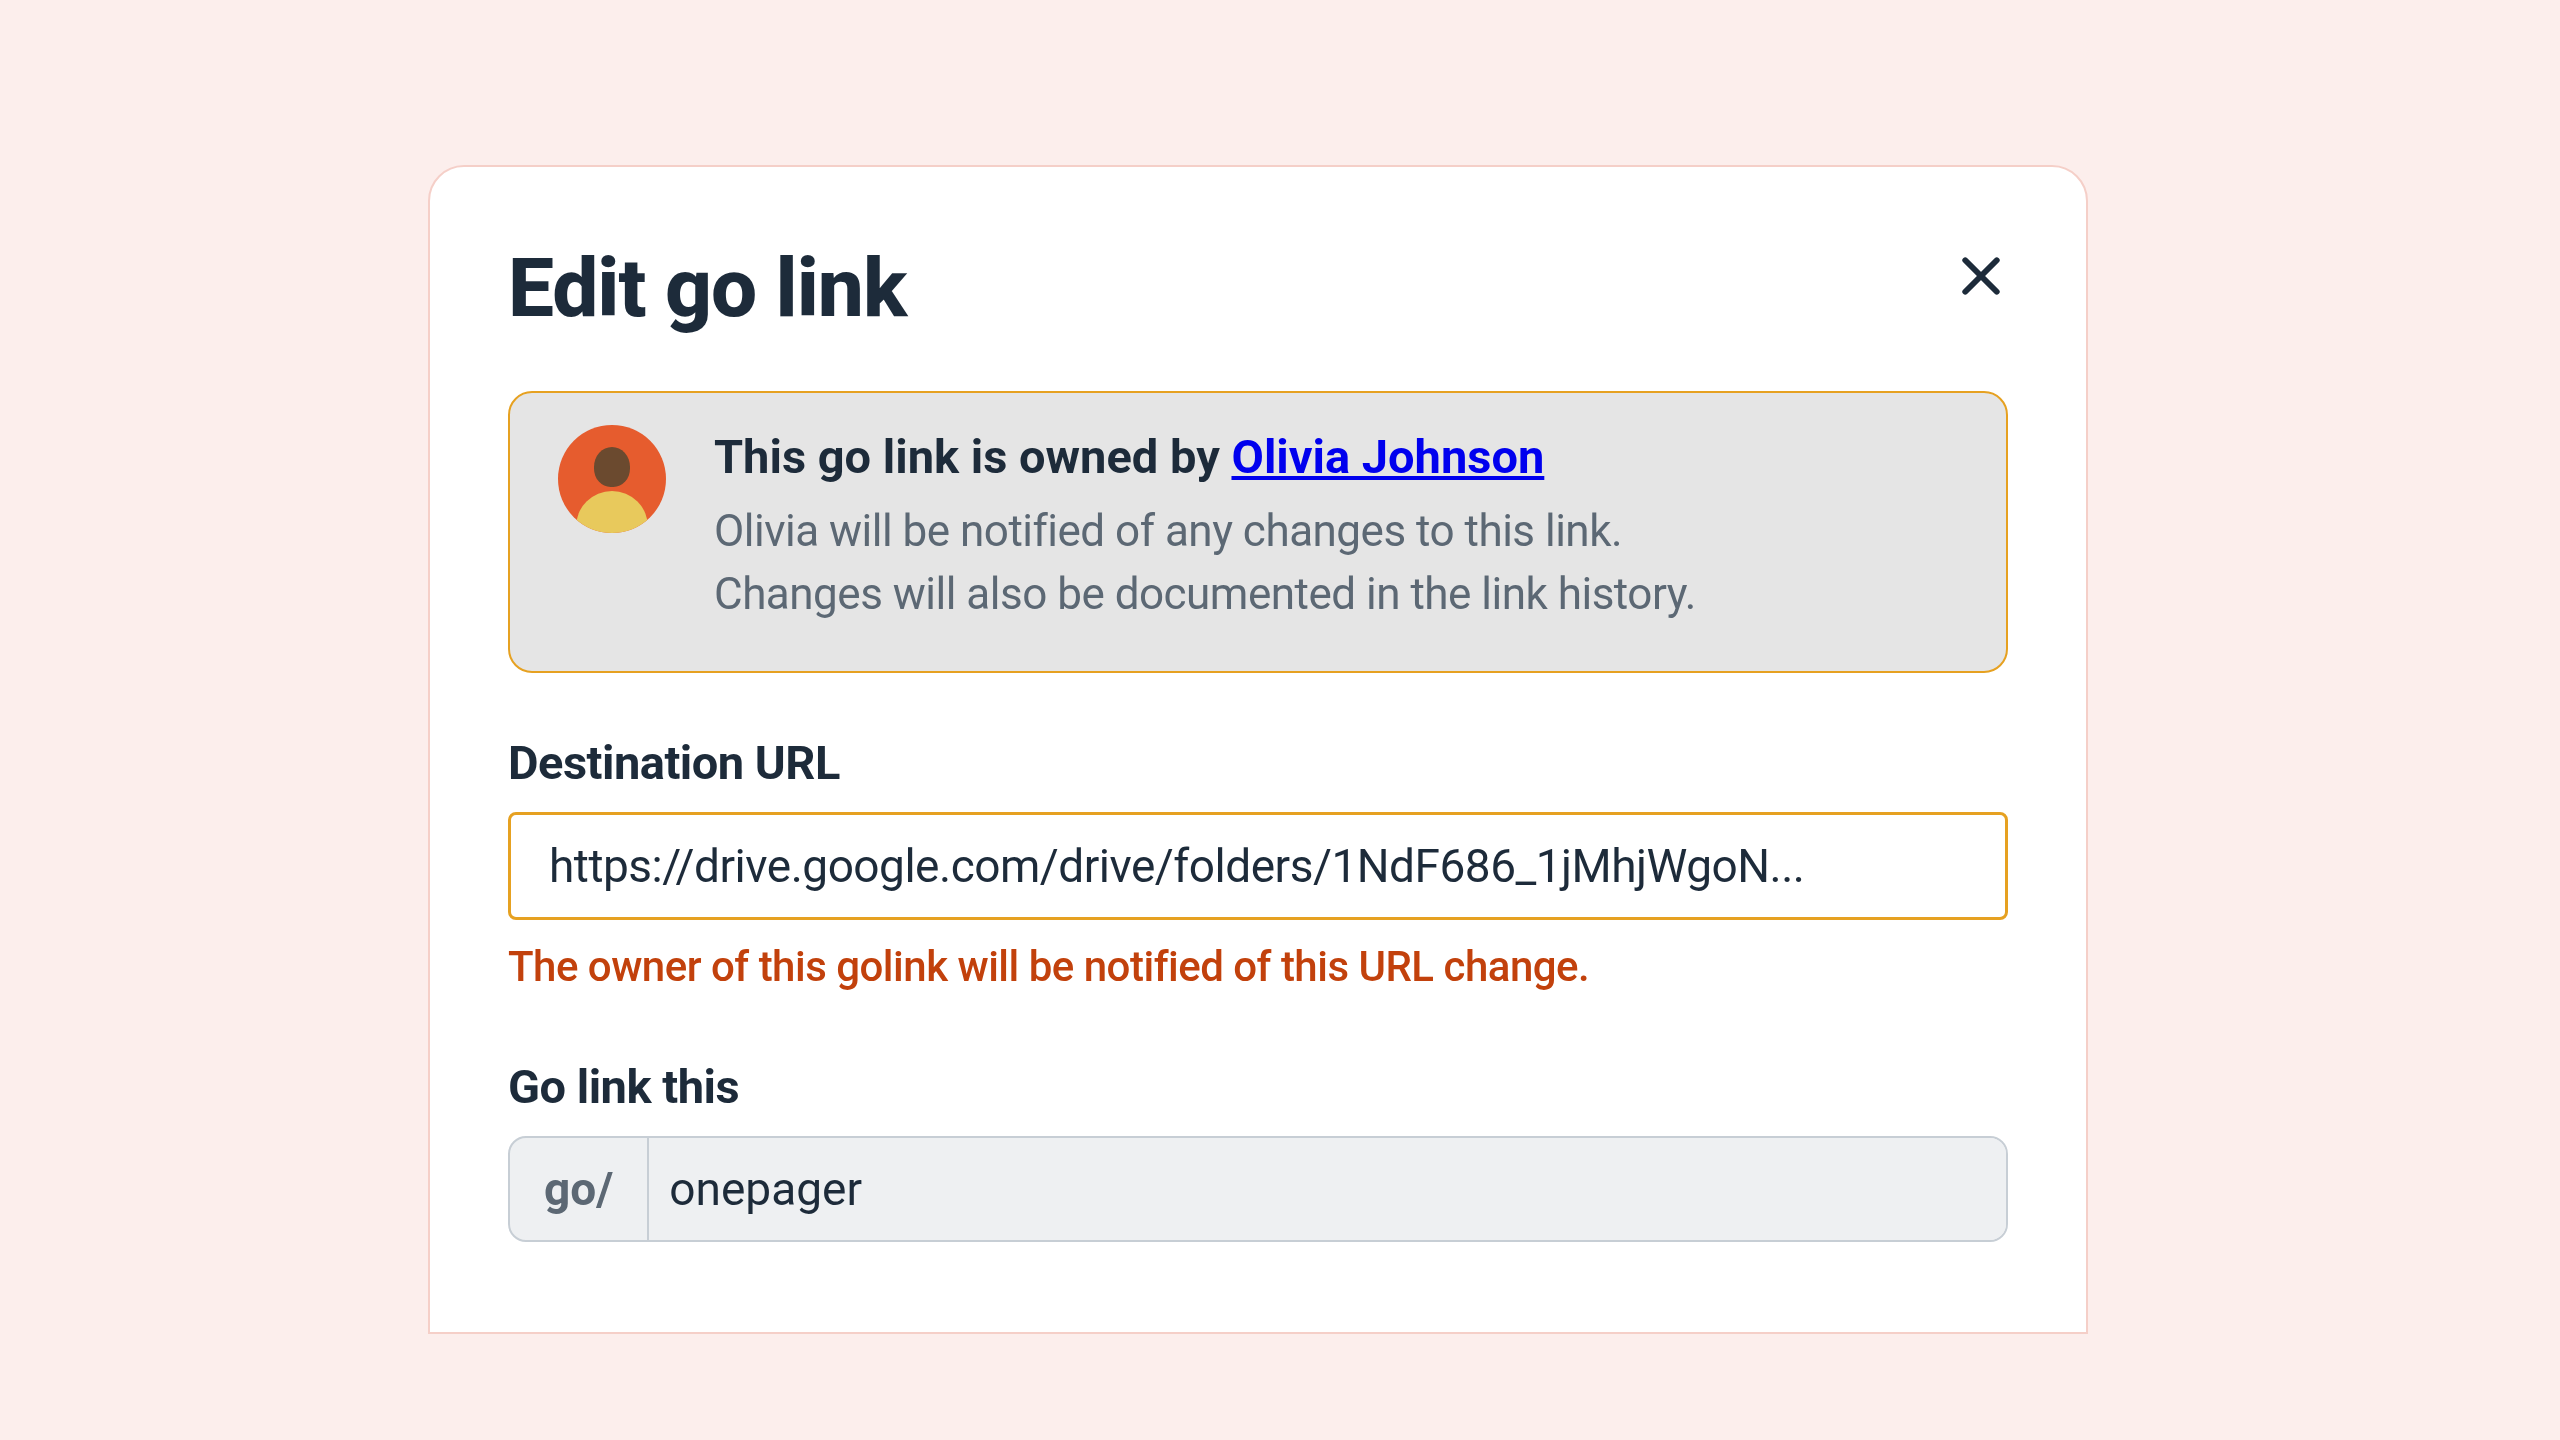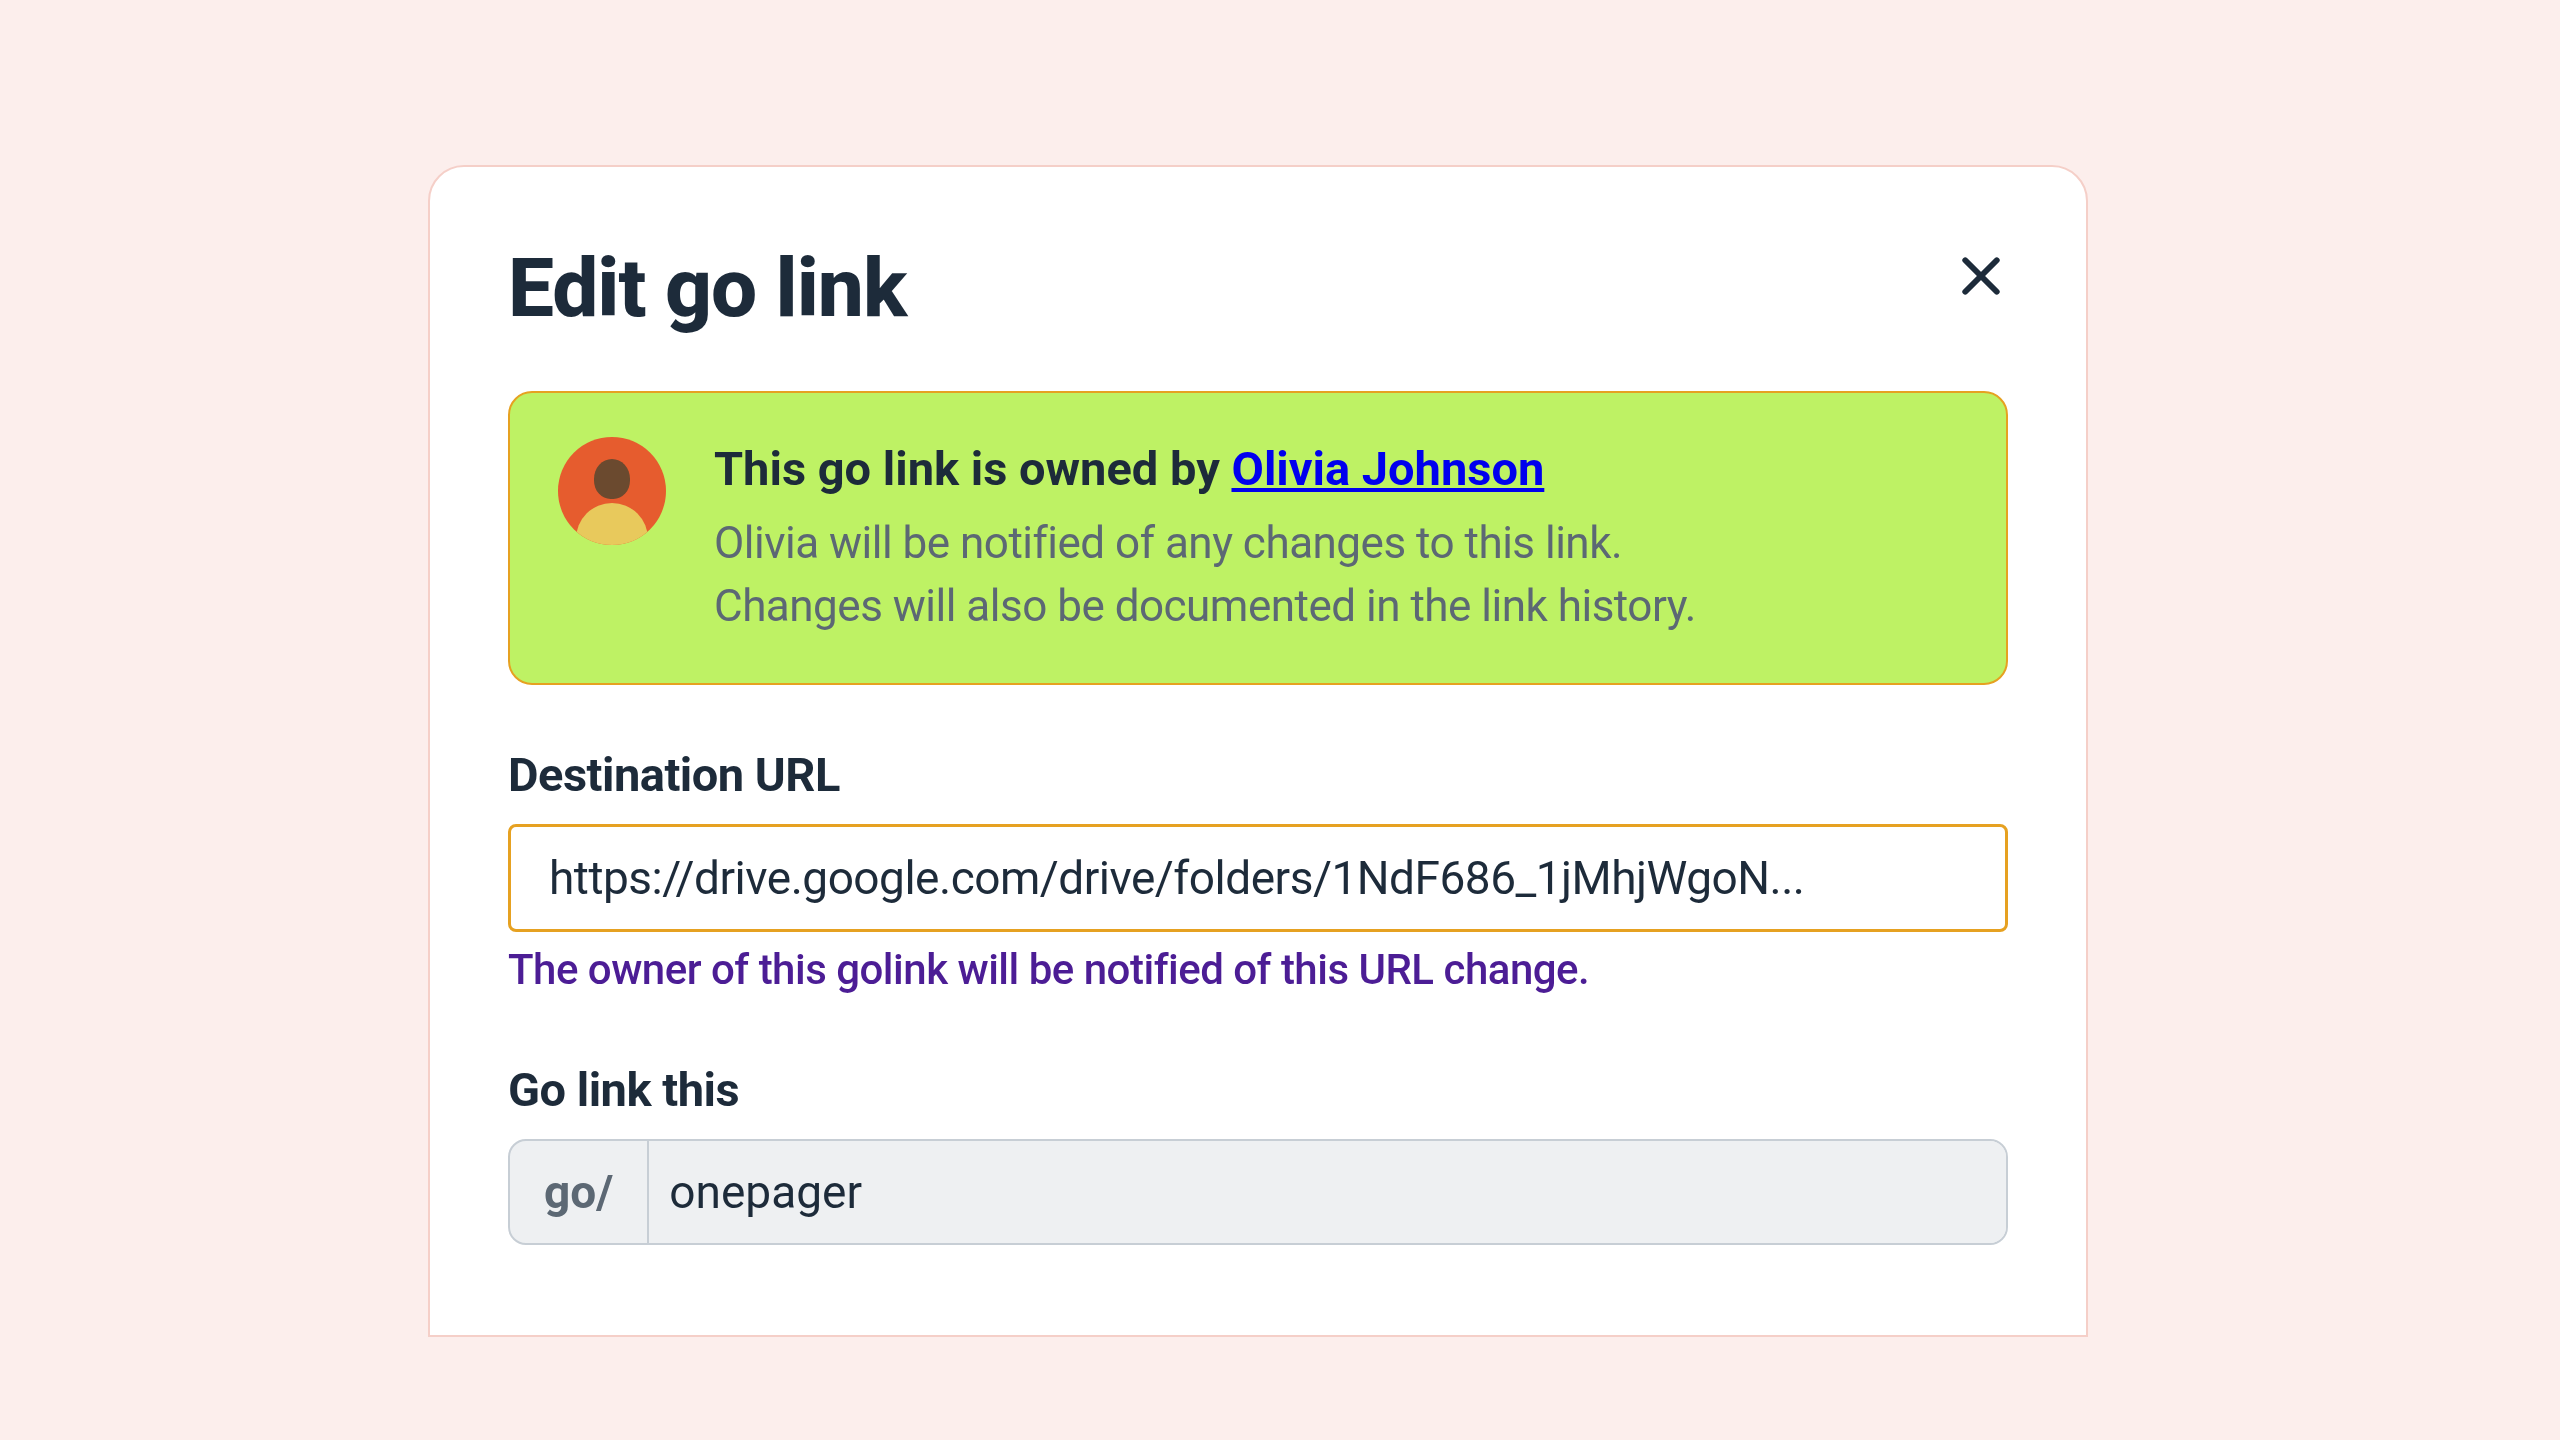--- a/index.html
+++ b/index.html
@@ -38,24 +38,24 @@
       background: none;
       border: none;
       cursor: pointer;
       color: #1d2b3a;
       padding: 8px;
       margin-top: -6px;
       margin-right: -8px;
     }
     .close-btn svg { display: block; width: 54px; height: 54px; }
     .banner {
-      background: #bef264;
+      background: #e5e5e5;
       border: 2px solid #e6a121;
       border-radius: 24px;
-      padding: 44px 48px 46px 48px;
+      padding: 32px 48px 46px 48px;
       display: flex;
       gap: 48px;
       margin-bottom: 62px;
     }
     .avatar {
       flex: none;
       width: 108px; height: 108px;
       border-radius: 50%;
       background: #e65c2e;
       position: relative;
@@ -109,22 +109,22 @@
       border: 3px solid #e6a121;
       border-radius: 8px;
       background: #fff;
       outline: none;
       letter-spacing: -0.5px;
       font-family: inherit;
     }
     .url-warning {
       font-size: 42px;
       font-weight: 500;
-      color: #4c1d95;
-      margin-top: 13px;
+      color: #c2410c;
+      margin-top: 22px;
       margin-bottom: 68px;
       letter-spacing: -0.5px;
     }
     .linkname-group {
       display: flex;
       border: 2px solid #c7ced5;
       border-radius: 18px;
       background: #eef0f2;
       overflow: hidden;
     }

